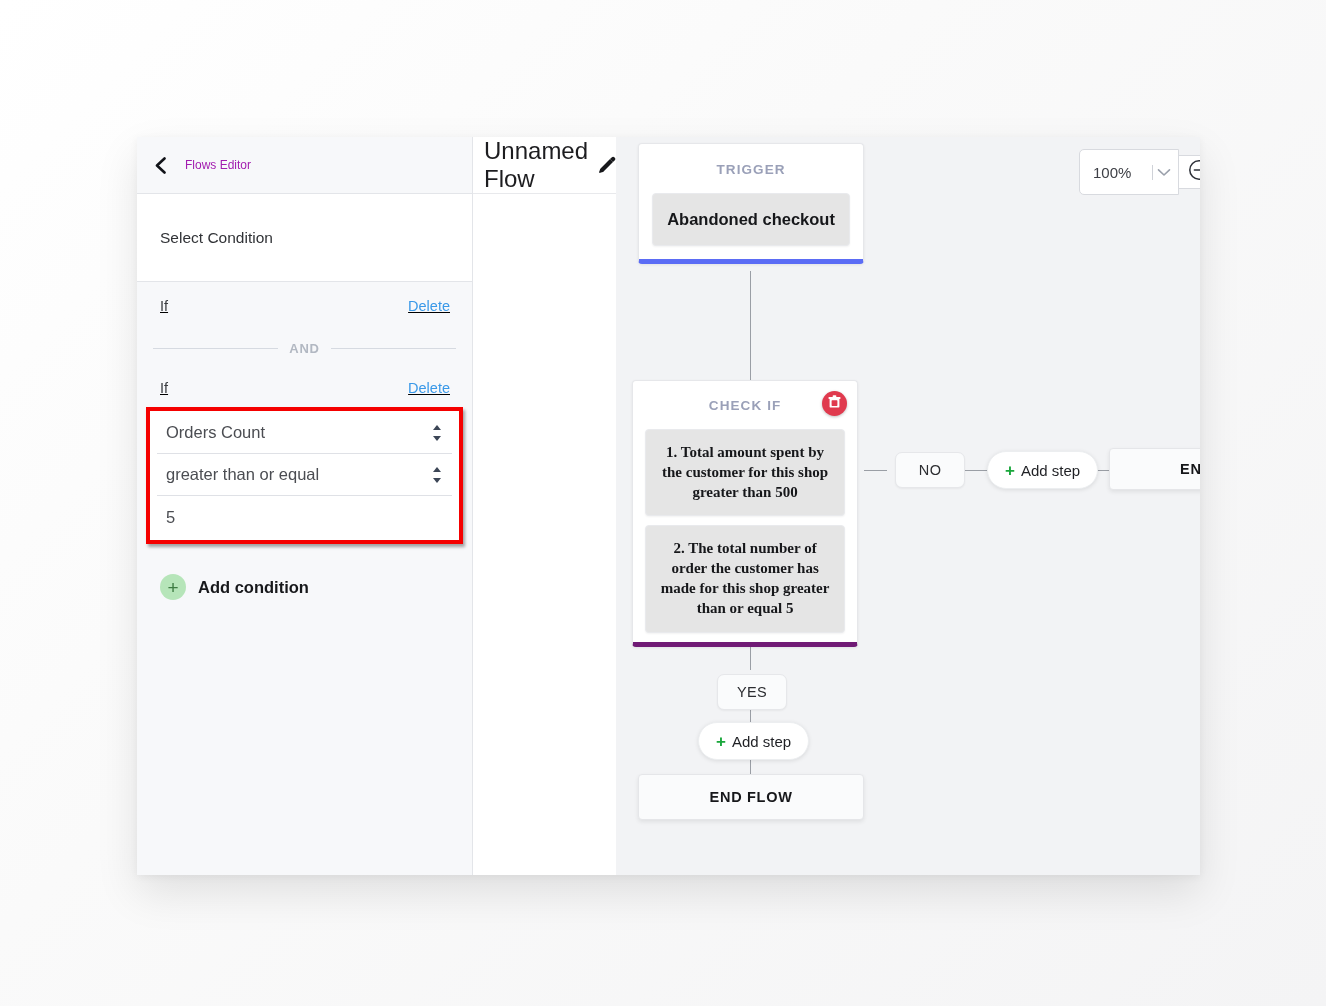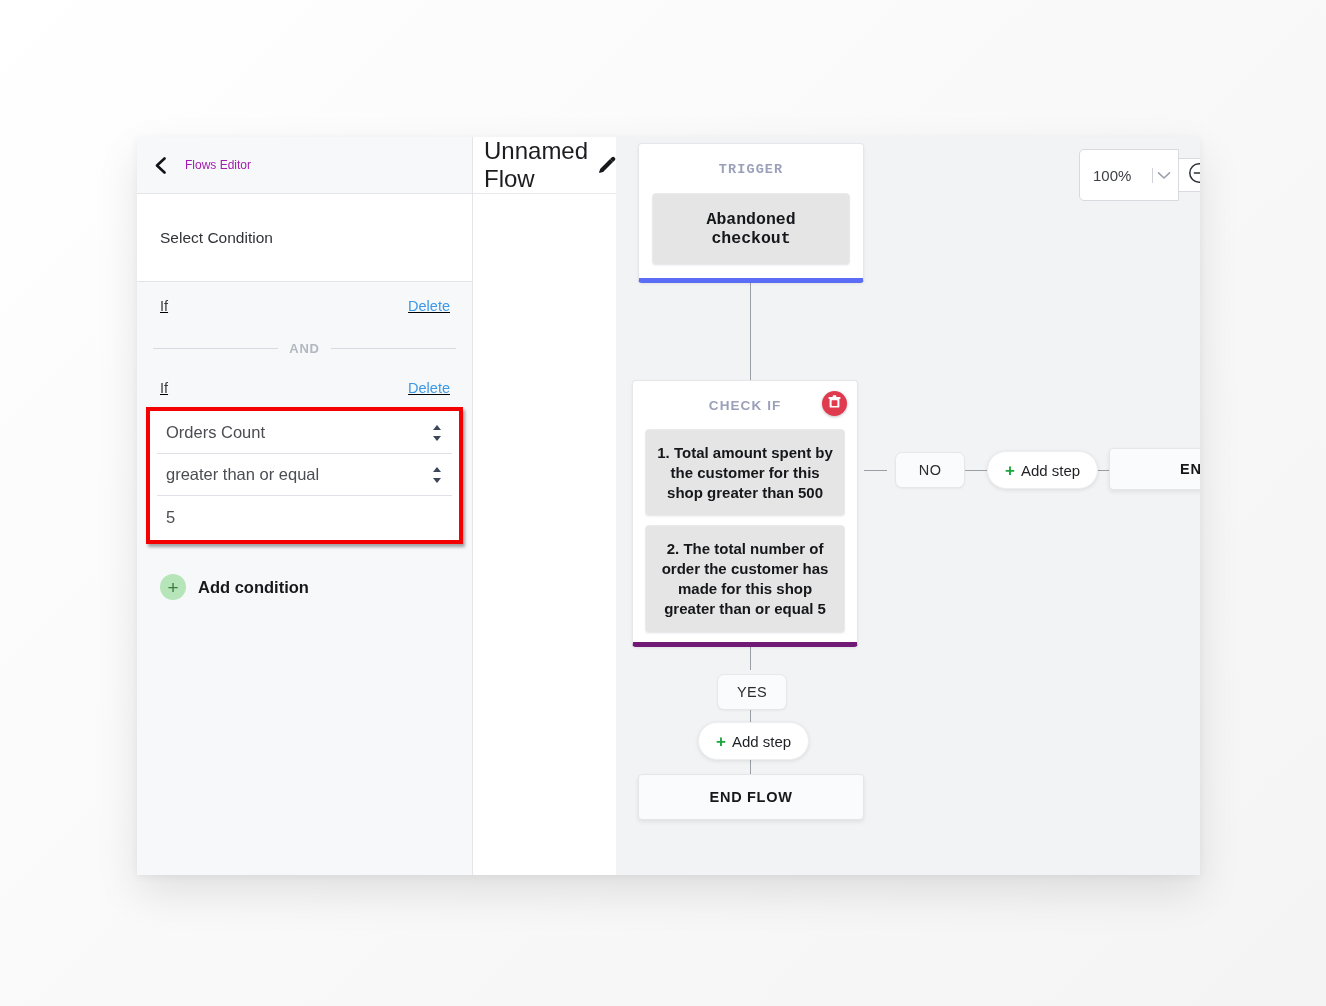--- a/index.html
+++ b/index.html
@@ -228,21 +228,21 @@
   .zoom-control {
     position: absolute;
     right: -19px;
     top: 12px;
     display: flex;
     align-items: center;
     z-index: 30;
   }
   .zoom-select {
     width: 100px;
-    height: 52px;
+    height: 46px;
     background: #ffffff;
     border: 1px solid #d8dadf;
     border-radius: 5px 0 0 5px;
     display: flex;
     align-items: center;
     justify-content: space-between;
     padding: 0 7px 0 13px;
     cursor: pointer;
   }
   .zoom-value { font-size: 15px; color: #3e4046; }
@@ -265,21 +265,20 @@
     border: 1px solid #e6e7ea;
     border-radius: 4px;
     box-shadow: 0 1px 3px rgba(0,0,0,0.07);
   }
 
   #trigger-node {
     left: 22px; top: 6px;
     width: 226px;
     padding: 18px 13px 0 13px;
     border-bottom: 5px solid #5b6cf5;
-    font-family: Liberation Mono, monospace;
   }
   .node-kicker {
     text-align: center;
     font-size: 13.5px;
     font-weight: bold;
     letter-spacing: 1.1px;
     color: #9aa0b8;
     margin-bottom: 16px;
   }
   .node-inner {
@@ -299,20 +298,21 @@
     left: 16px; top: 243px;
     width: 226px;
     padding: 17px 12px 0 12px;
     border-bottom: 5px solid #701a75;
   }
   .node-inner.small {
     font-size: 15px;
     line-height: 1.32;
     padding: 13px 9px;
     margin-bottom: 9px;
+    font-family: Liberation Serif, serif;
   }
   .trash-btn {
     position: absolute;
     right: 10px; top: 10px;
     width: 25px; height: 25px;
     border-radius: 50%;
     background: #e03a4e;
     display: flex; align-items: center; justify-content: center;
     cursor: pointer;
     box-shadow: 0 1px 3px rgba(0,0,0,0.25);

